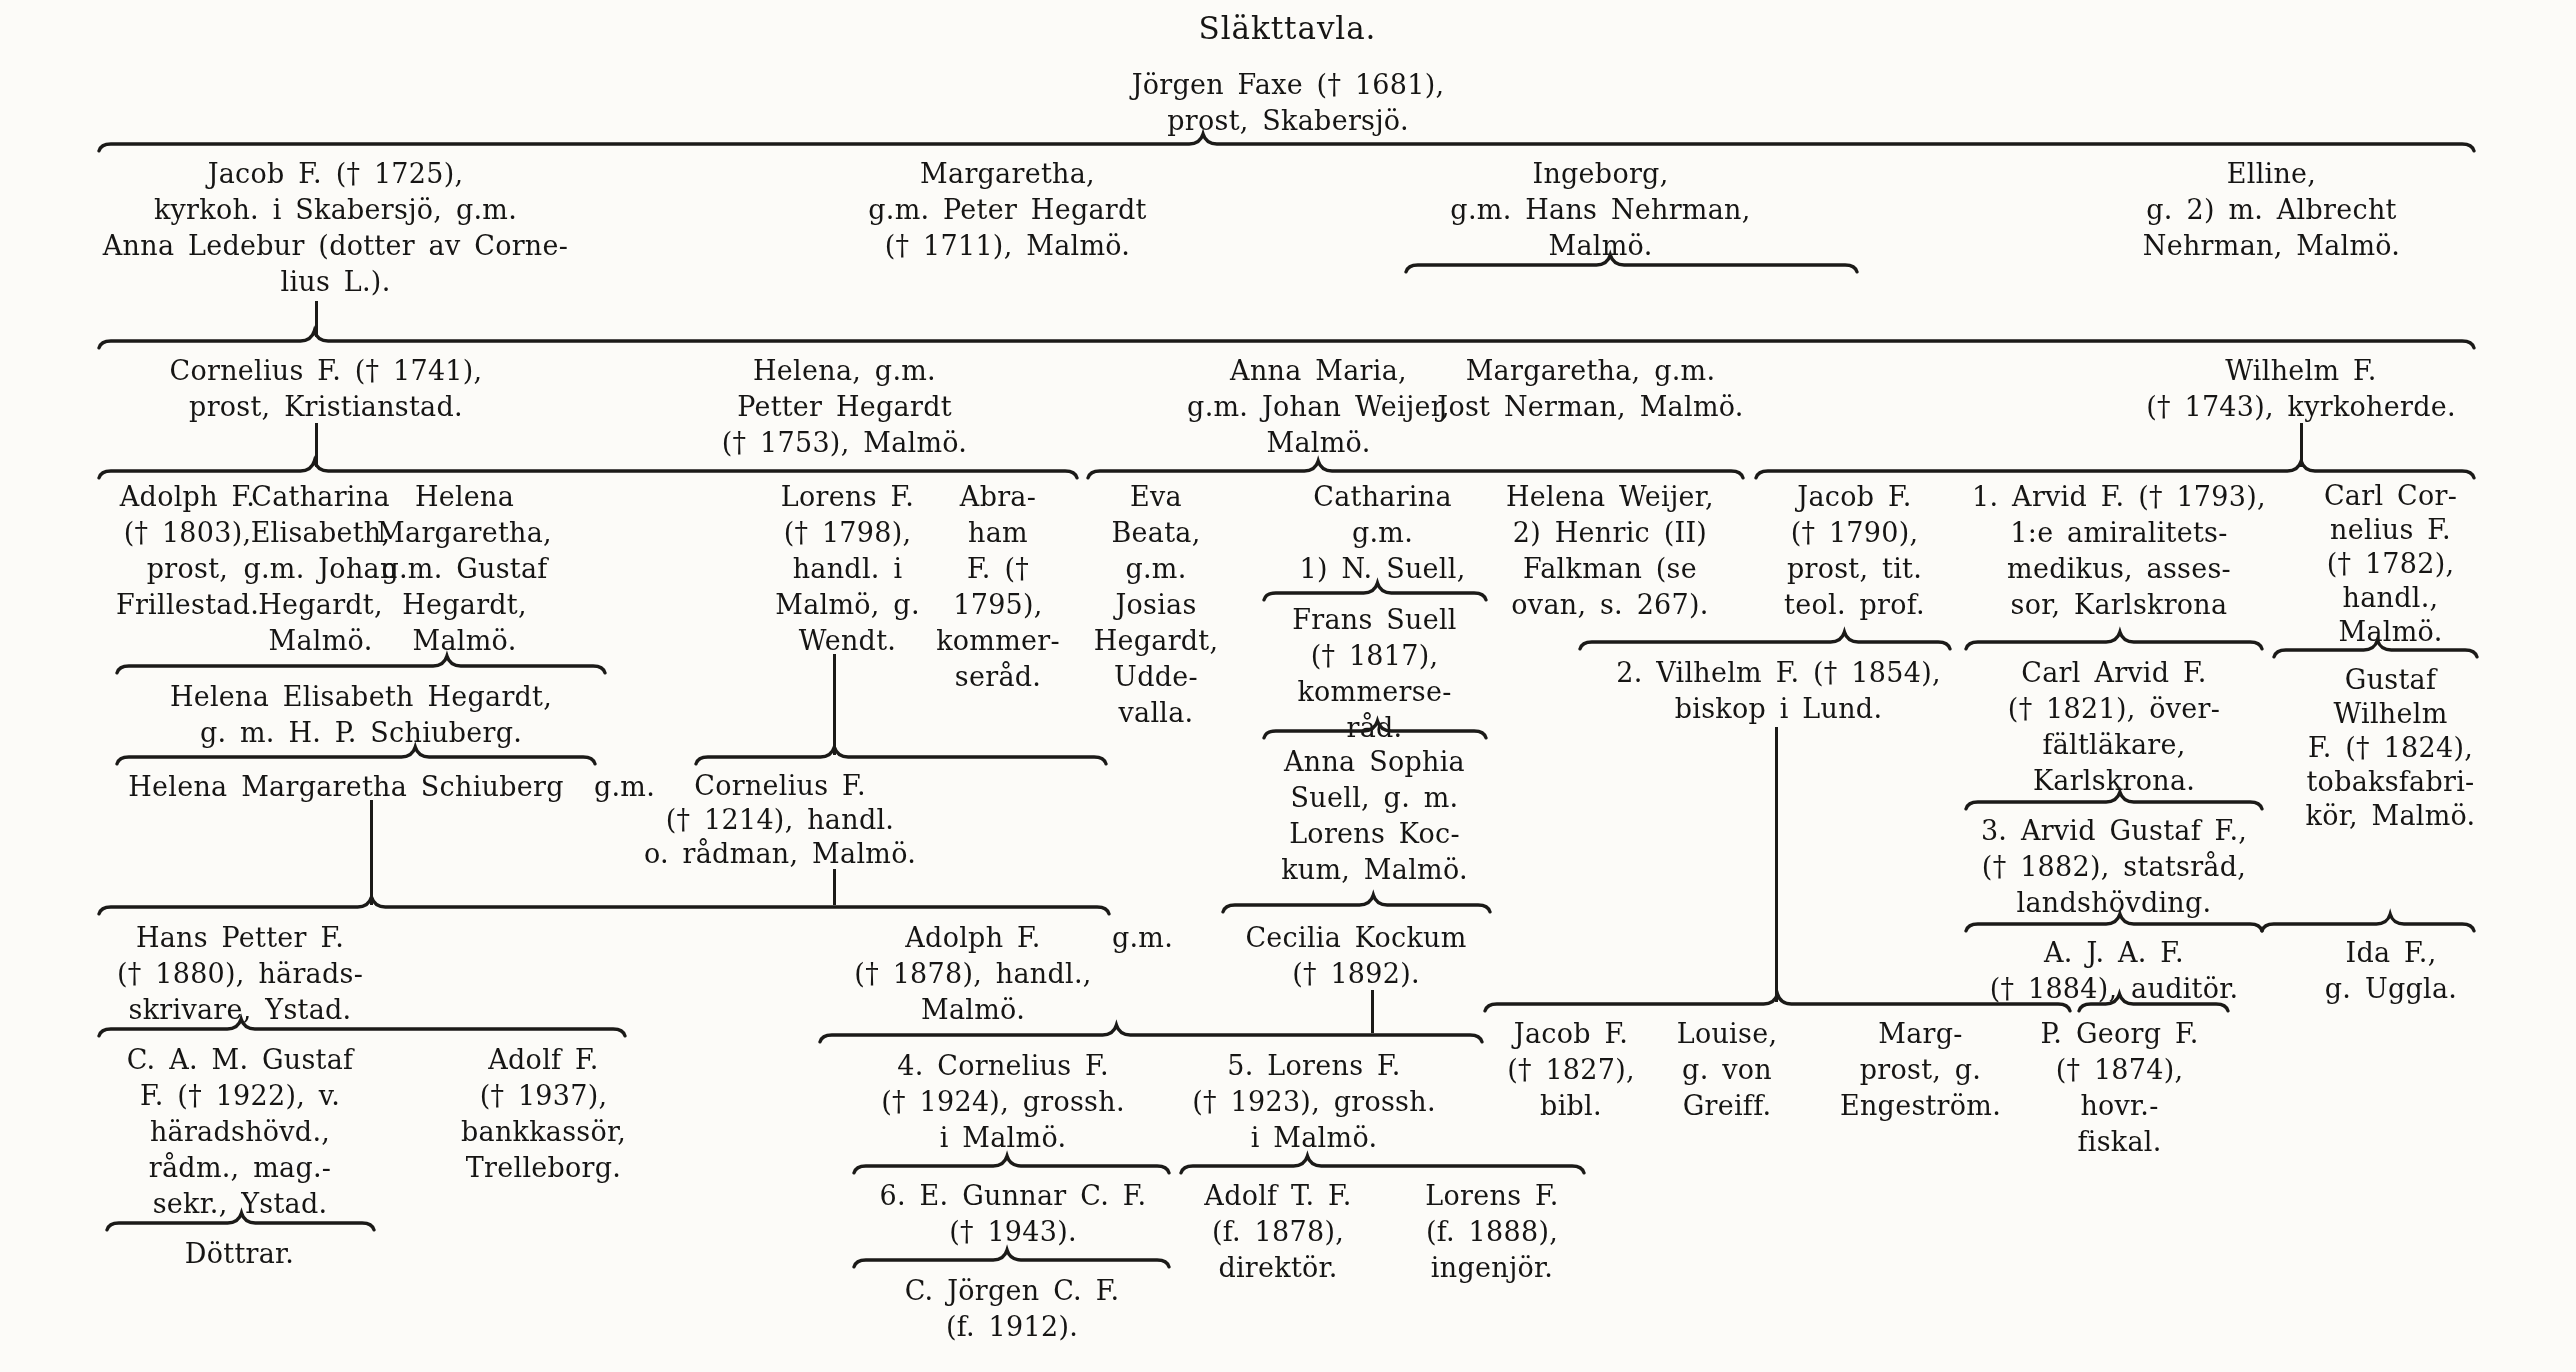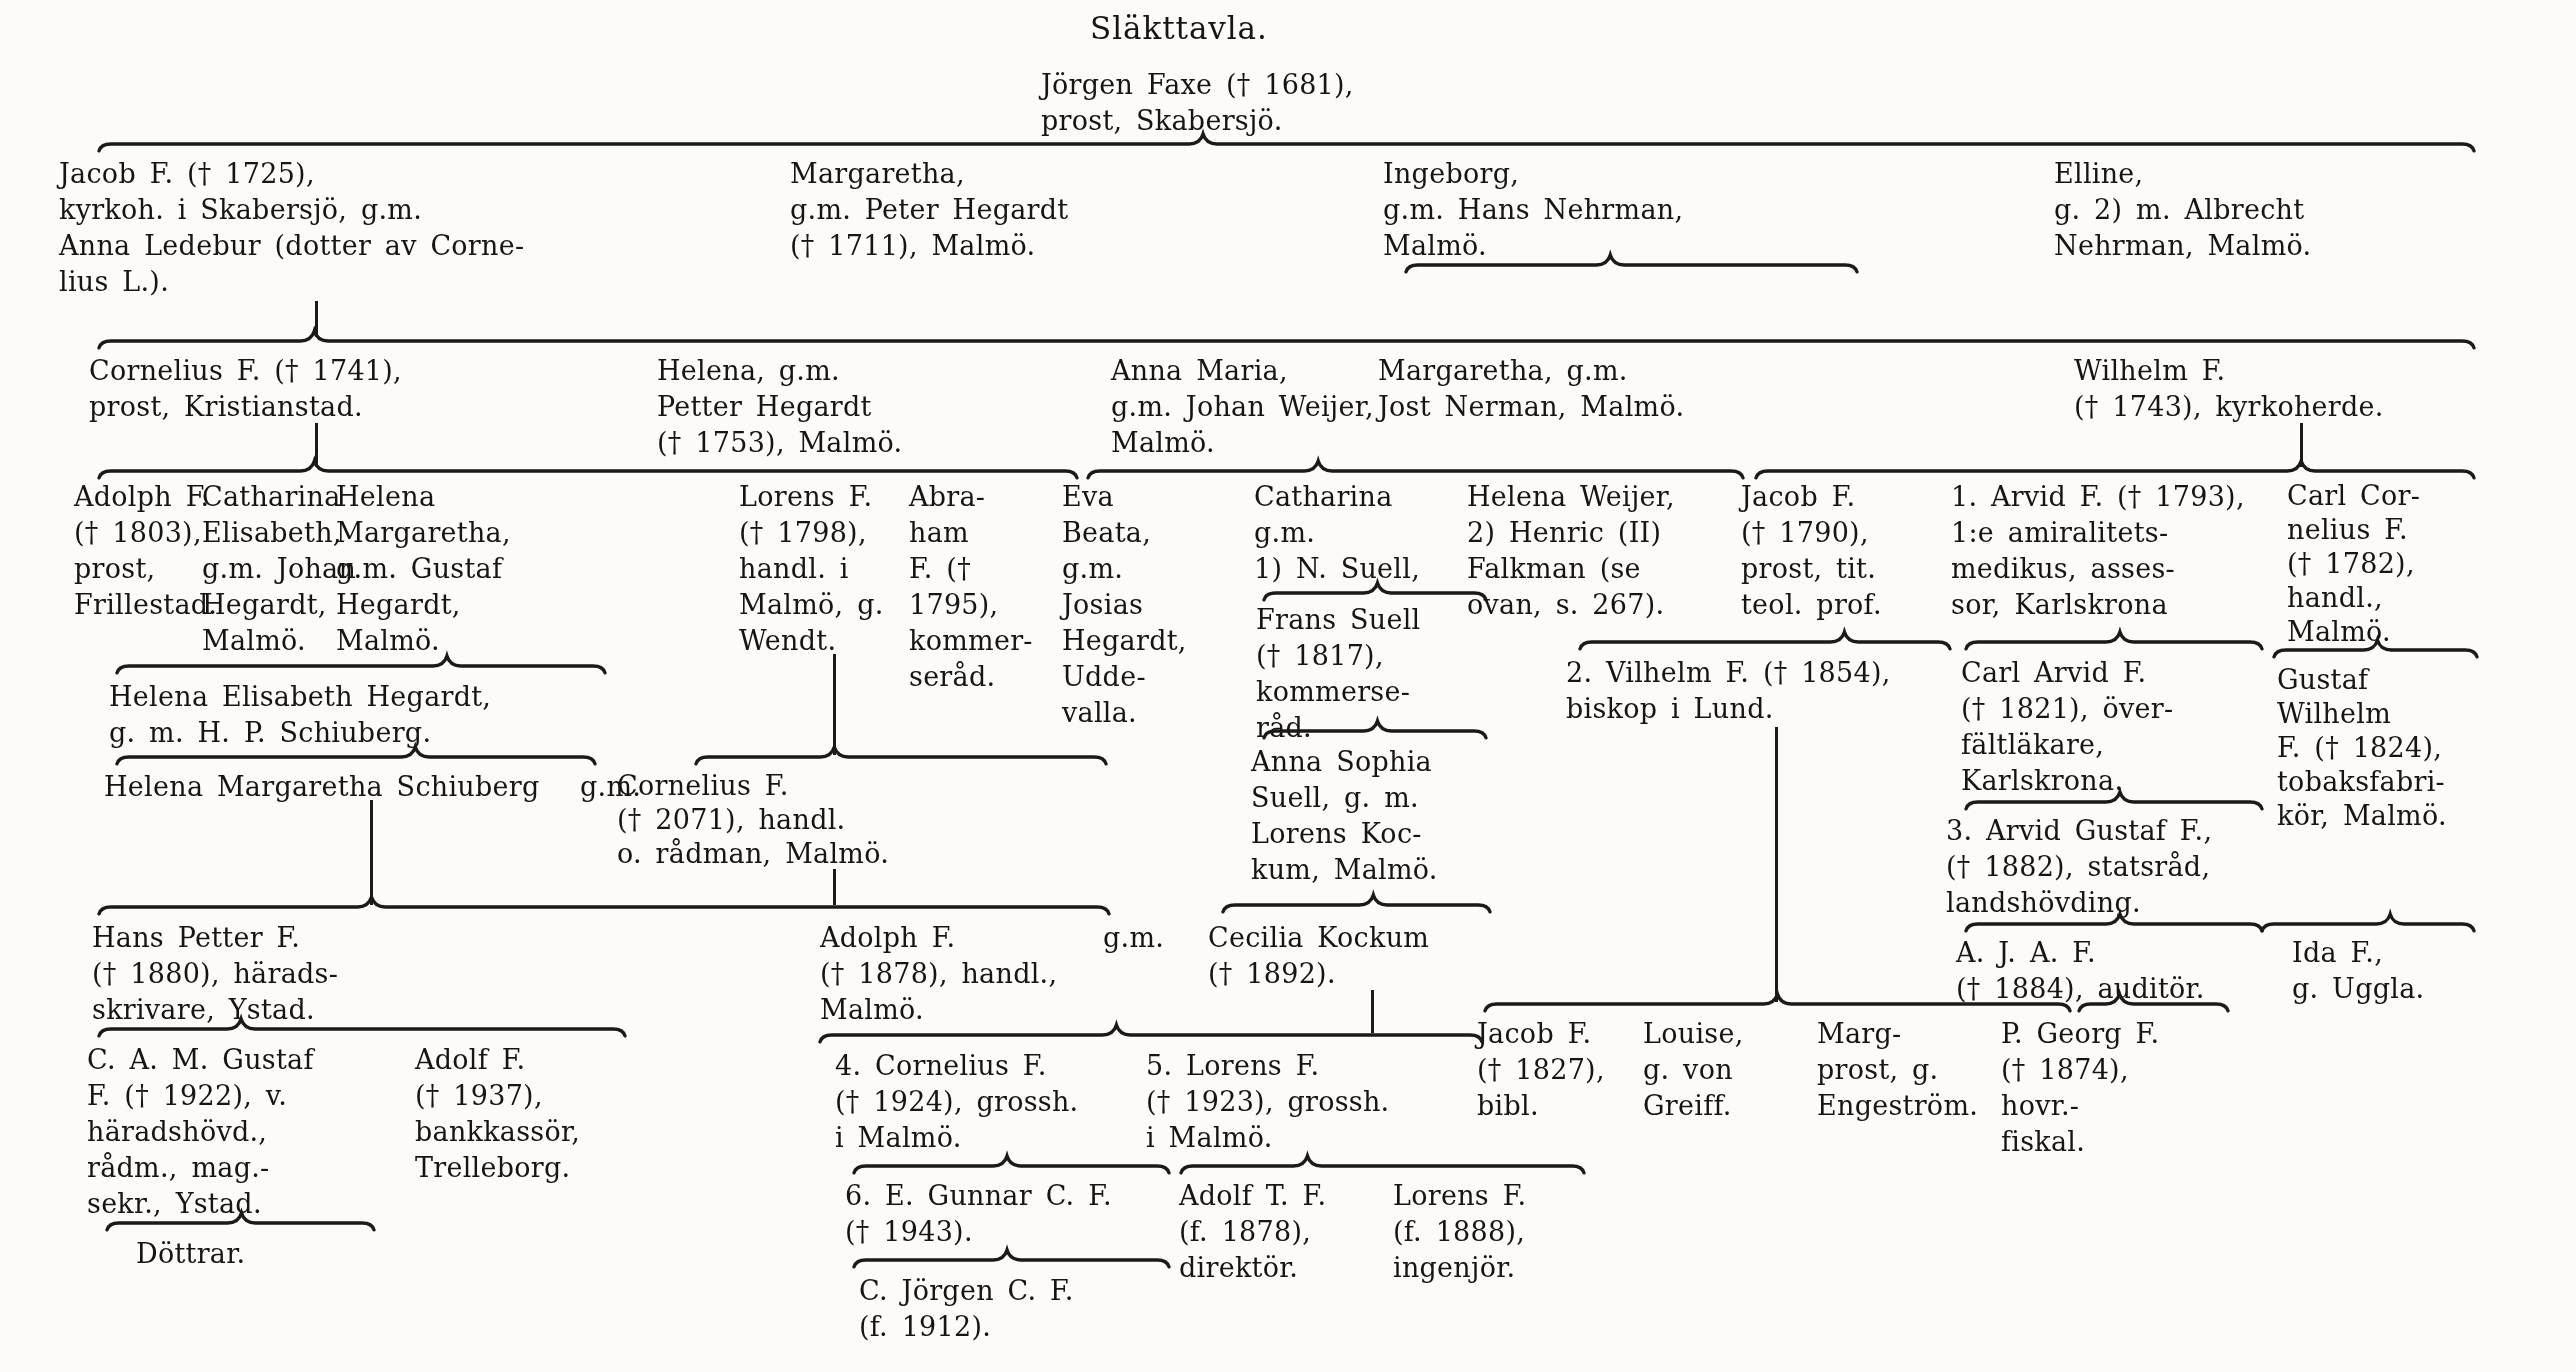--- a/index.html
+++ b/index.html
@@ -6,20 +6,21 @@
   #page{
     position:relative;
     width:2576px;height:1373px;
     background:#fcfbf8;
     font-family:"DejaVu Serif", serif;
     color:#161514;
     overflow:hidden;
   }
   .node{
     position:absolute;
+    text-align:center;
     white-space:pre-line;
     font-size:27px;
     line-height:36px;
     word-spacing:0.18em;
     letter-spacing:0.01em;
   }
   .lh34{line-height:34px;}
   .title{font-size:31px;letter-spacing:0.03em;}
   .brace{position:absolute;}
   .brace svg{display:block;overflow:visible;}
@@ -148,21 +149,21 @@
 tobaksfabri-
 kör, Malmö.</div>
   <div class="node" style="left:2292px;top:935px;width:198px">Ida F.,
 g. Uggla.</div>
 
   <div class="node" style="left:109px;top:679px;width:504px">Helena Elisabeth Hegardt,
 g. m. H. P. Schiuberg.</div>
   <div class="node" style="left:104px;top:769px;width:484px">Helena Margaretha Schiuberg</div>
   <div class="node" style="left:580px;top:769px;width:89px">g.m.</div>
   <div class="node lh34" style="left:617px;top:769px;width:326px">Cornelius F.
-(† 2071), handl.
+(† 1214), handl.
 o. rådman, Malmö.</div>
 
   <div class="node" style="left:92px;top:920px;width:296px">Hans Petter F.
 († 1880), härads-
 skrivare, Ystad.</div>
   <div class="node" style="left:820px;top:920px;width:306px">Adolph F.
 († 1878), handl.,
 Malmö.</div>
   <div class="node" style="left:1103px;top:920px;width:79px">g.m.</div>
 

